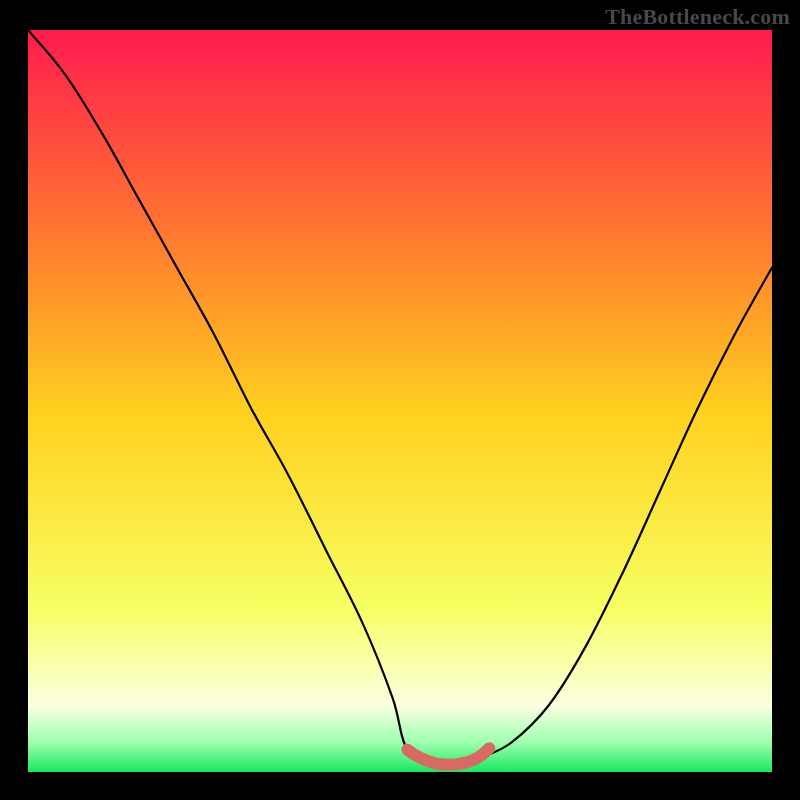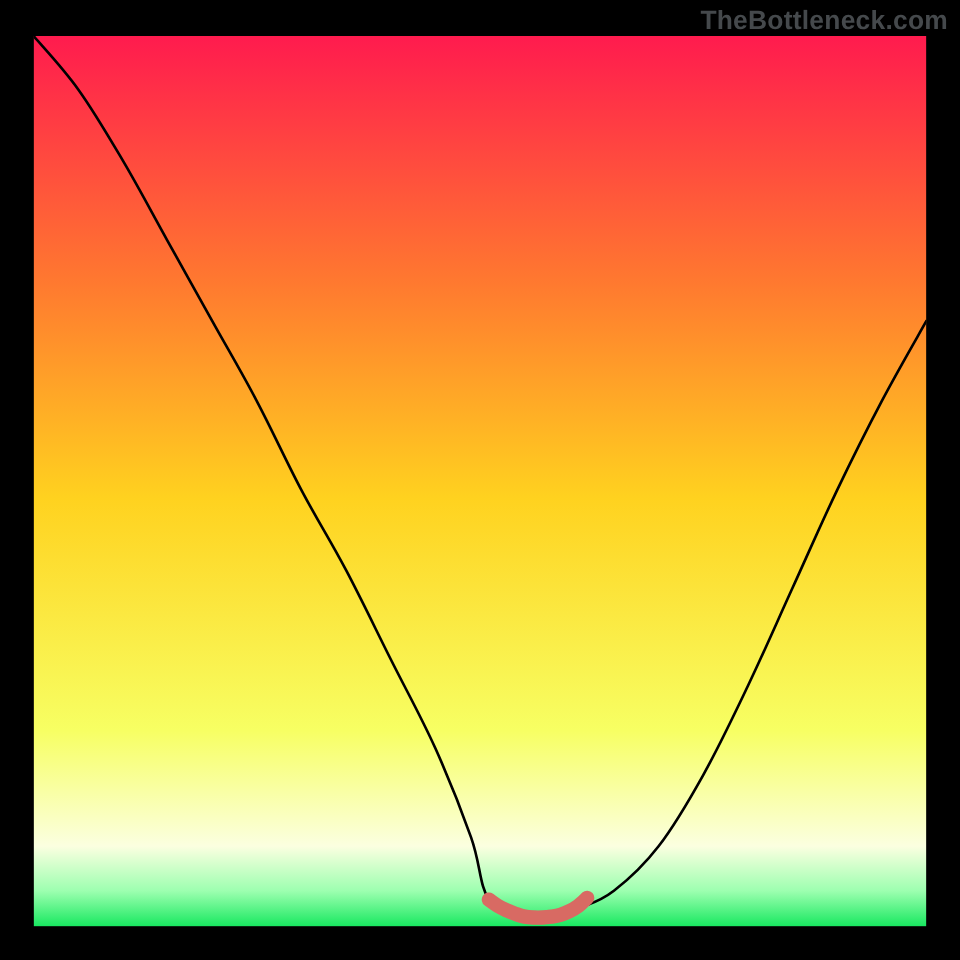--- a/index.html
+++ b/index.html
@@ -7,21 +7,21 @@
   .frame {
     position: relative;
     width: 800px;
     height: 800px;
     background: #000;
   }
   .watermark {
     position: absolute;
     top: 4px;
     right: 10px;
-    font-family: Liberation Sans, sans-serif;
+    font-family: Liberation Serif, serif;
     font-size: 22px;
     font-weight: 600;
     color: #45494c;
     letter-spacing: 0.2px;
     z-index: 5;
   }
   .plot {
     position: absolute;
     left: 28px;
     top: 30px;

